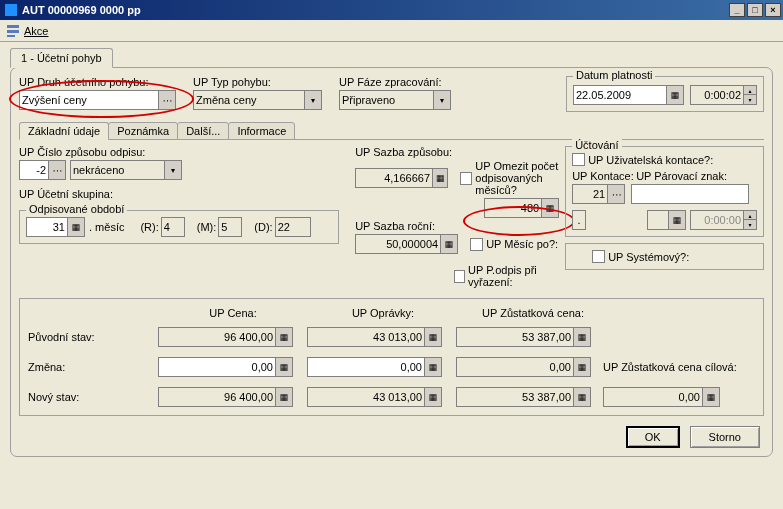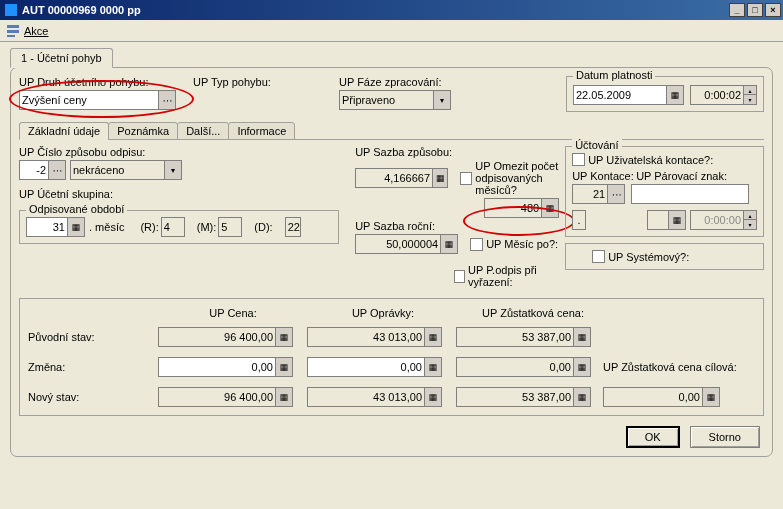--- a/index.html
+++ b/index.html
@@ -151,20 +151,24 @@
         <span class="label">UP Druh účetního pohybu:</span>
         <div class="row">
           <span class="txt" style="width:140px;">Zvýšení ceny</span>
           <span class="smbtn dots"></span>
         </div>
         <div class="redoval" style="left:-10px; top:4px; width:185px; height:38px;"></div>
       </div>
 
       <div class="field-stack" style="width:140px; margin-left:8px;">
         <span class="label">UP Typ pohybu:</span>
+        <div class="row">
+          <span class="txt readonly" style="width:112px;">Změna ceny</span>
+          <span class="dropbtn chev"></span>
+        </div>
       </div>
 
       <div class="field-stack" style="width:140px; margin-left:6px;">
         <span class="label">UP Fáze zpracování:</span>
         <div class="row">
           <span class="txt readonly" style="width:95px;">Připraveno</span>
           <span class="dropbtn chev"></span>
         </div>
       </div>
 
@@ -210,21 +214,21 @@
           <span class="grplegend">Odpisované období</span>
           <div class="row">
             <span class="txt num" style="width:42px;">31</span>
             <span class="smbtn cal"></span>
             <span class="label gap4">. měsíc</span>
             <span class="label" style="margin-left:16px;">(R):</span>
             <span class="txt readonly" style="width:24px;margin-left:2px;">4</span>
             <span class="label" style="margin-left:12px;">(M):</span>
             <span class="txt readonly" style="width:24px;margin-left:2px;">5</span>
             <span class="label" style="margin-left:12px;">(D):</span>
-            <span class="txt readonly" style="width:16px;margin-left:12px;">22</span>
+            <span class="txt readonly" style="width:36px;margin-left:2px;">22</span>
           </div>
         </div>
       </div>
 
       <div style="width:210px; margin-left:2px; position:relative;">
         <span class="label">UP Sazba způsobu:</span>
         <div class="row" style="margin-top:2px;">
           <span class="txt readonly num" style="width:86px;">4,166667</span>
           <span class="smbtn cal"></span>
           <span class="checkbox" style="margin-left:12px;"></span>

